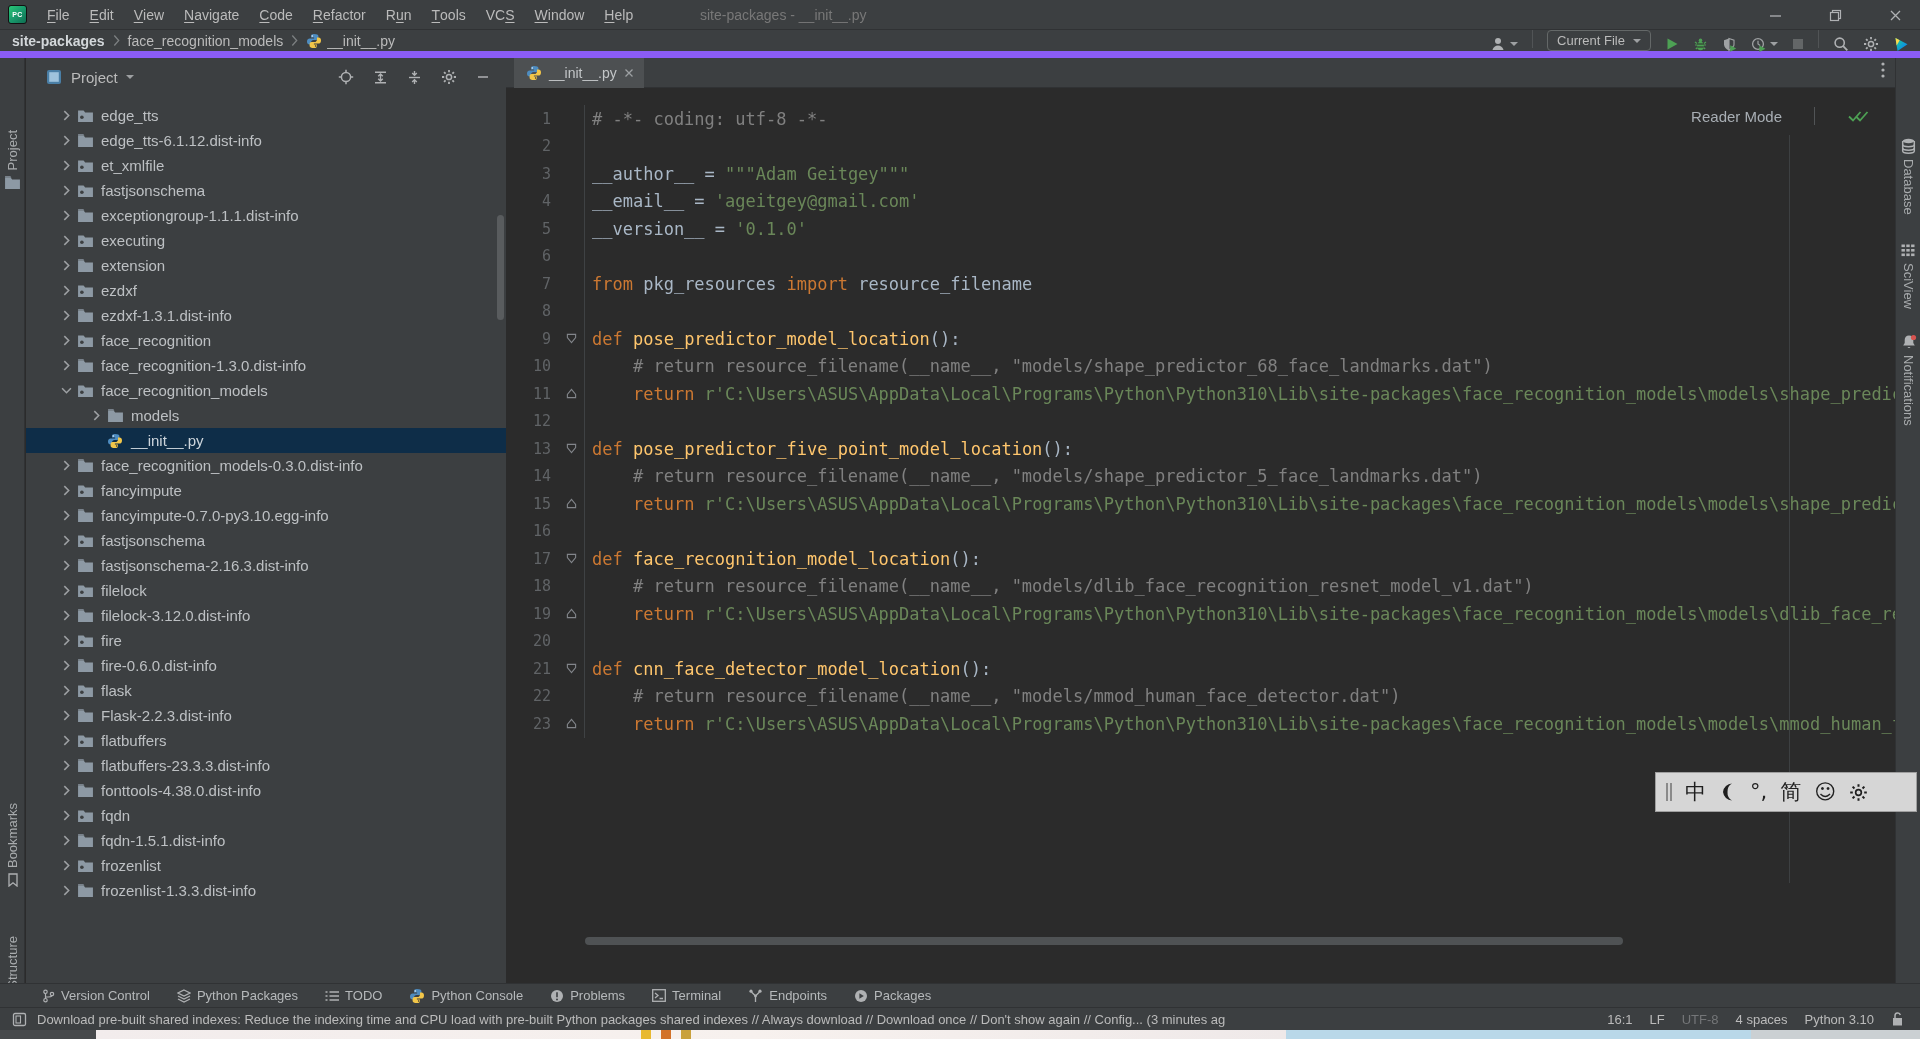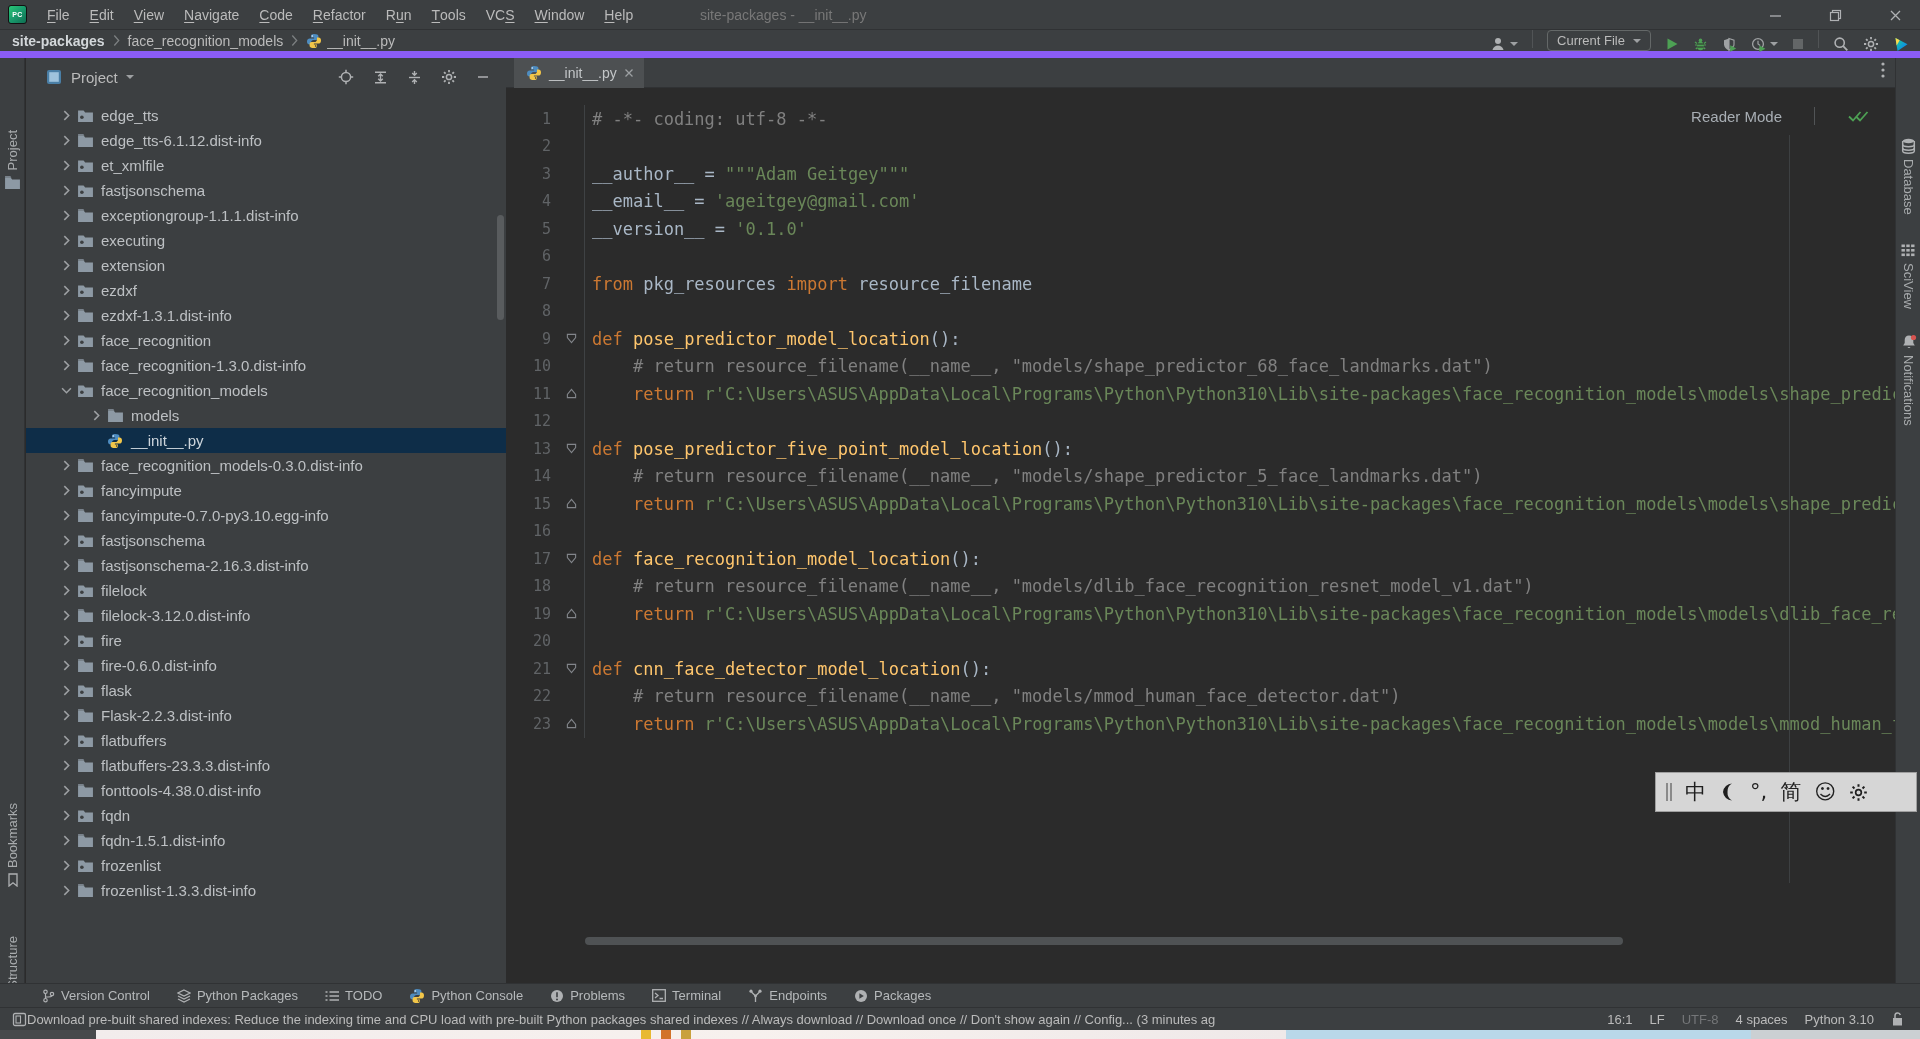--- a/index.html
+++ b/index.html
@@ -89,21 +89,21 @@
   #ime-handle i{display:block;width:2px;height:18px;background:#8a8a8a;}
 
   
   #bottombar{position:absolute;left:0;bottom:32px;width:1920px;height:24px;background:#3c3f41;
              border-top:1px solid #303234;display:flex;align-items:center;gap:27px;padding-left:42px;}
   .bb-item{display:flex;align-items:center;gap:6px;font-size:13px;color:#b6b9bb;}
 
   
   #statusbar{position:absolute;left:0;bottom:9px;width:1920px;height:23px;background:#3c3f41;
              border-top:1px solid #303234;display:flex;align-items:center;font-size:13px;color:#bbbbbb;}
-  #status-left{display:flex;align-items:center;padding-left:12px;flex:1;min-width:0;}
+  #status-left{display:flex;align-items:center;gap:10px;padding-left:12px;flex:1;min-width:0;}
   #status-message{white-space:nowrap;overflow:hidden;}
   #status-right{display:flex;align-items:center;gap:17px;padding-right:16px;}
   .sb-item{white-space:nowrap;}
   .sb-item.dim{color:#747678;}
 
   
   #taskbar{position:absolute;left:0;bottom:0;width:1920px;height:9px;display:flex;}
   #tb-a{width:96px;background:#47494b;}
   #tb-b{width:1190px;background:linear-gradient(90deg,#f2ecec,#f7f1ee 55%,#efe9e9);position:relative;}
   #tb-c{width:465px;background:#b9d8e9;}

